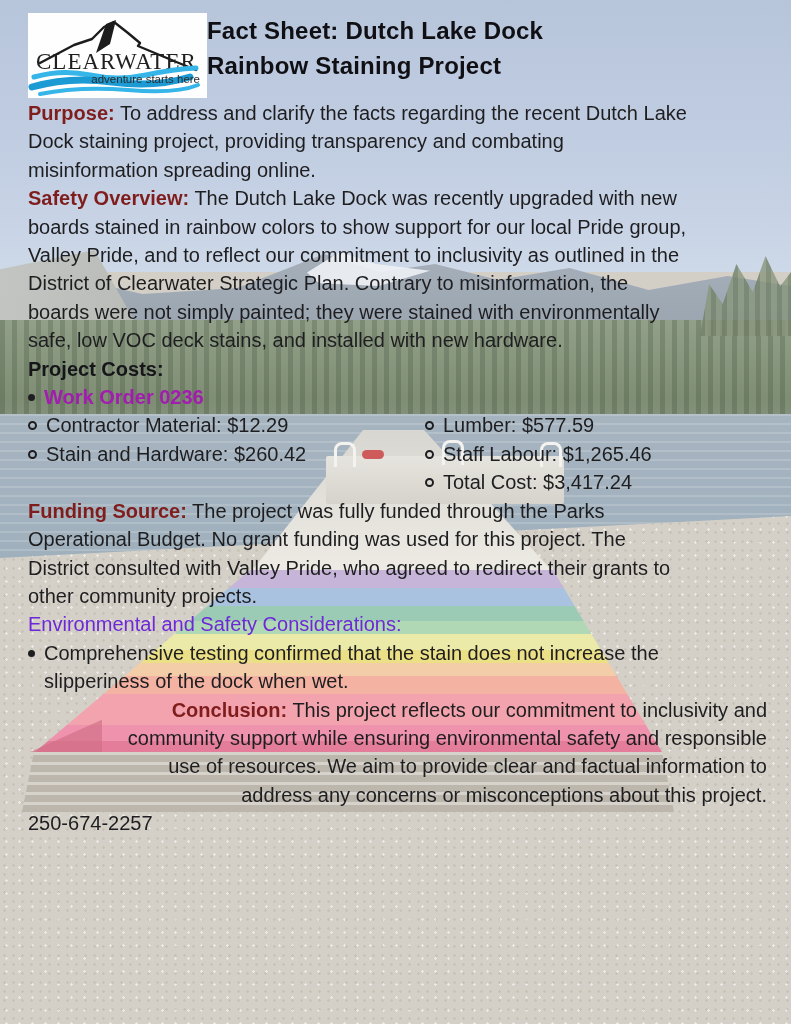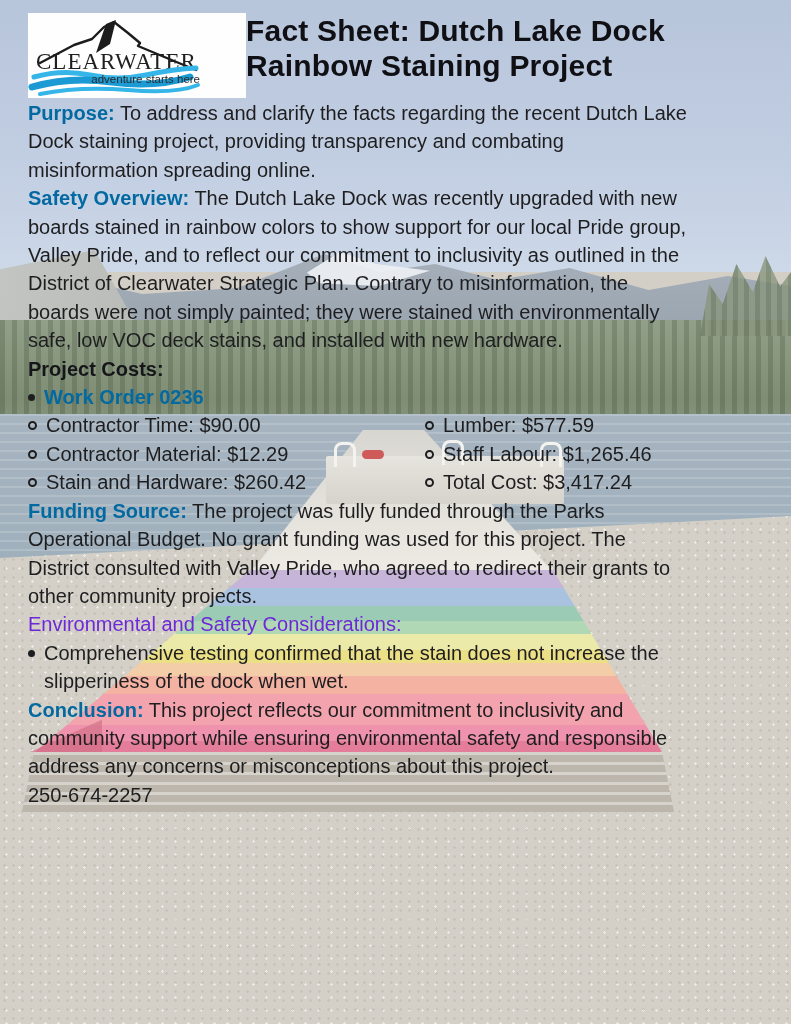--- a/index.html
+++ b/index.html
@@ -50,43 +50,43 @@
   .rainbowSide{left:30px;top:706px;width:72px;height:46px;background:#cf6f86;opacity:.65;
        clip-path:polygon(0 100%,100% 30%,100% 100%);}
   .plank{left:0;top:752px;width:791px;height:60px;background-color:#c7c2b8;
        background-image:repeating-linear-gradient(180deg,rgba(255,255,255,.28) 0 3px,rgba(108,98,86,.12) 3px 10px);
        clip-path:polygon(34px 0,662px 0,674px 100%,22px 100%);}
 
   
   .content{position:absolute;inset:0;z-index:5;padding:13px 24px 0 28px;
        font-family:"Liberation Sans",sans-serif;font-size:20px;line-height:28.4px;color:#1e1e20;}
   .content p,.content div{margin:0;}
-  strong{font-weight:700;color:#0369a1;}
+  strong{font-weight:700;color:#7f1d1d;}
   .ln{display:block;}
 
   .hdr{display:flex;align-items:flex-start;margin-left:57px;height:86px;}
-  .logoBox{width:218px;height:85px;background:#fefefe;flex:0 0 auto;}
-  .titleBlock{margin:2px 0 0 22px;width:440px;font-size:30px;line-height:35px;
+  .logoBox{width:179px;height:85px;background:#fefefe;flex:0 0 auto;}
+  .titleBlock{margin:2px 0 0 22px;width:440px;font-size:24px;line-height:35px;
        font-weight:700;color:#0f0f14;letter-spacing:.2px;}
   .titleBlock .ln{display:block;}
 
   .p-purpose{margin-top:19px;}
   .p-overview{margin-top:9px;}
   .costsHeading{margin-top:2px;font-weight:700;color:#16161a;}
-  .woRow{margin-left:14px;position:relative;padding-left:16px;font-weight:700;color:#0369a1;}
+  .woRow{margin-left:14px;position:relative;padding-left:16px;font-weight:700;color:#a21caf;}
   .dot{position:absolute;left:0;top:11px;width:7px;height:7px;border-radius:50%;background:#1e1e20;}
   .costGrid{margin-left:42px;display:grid;grid-template-columns:397px 1fr;}
   .costItem{position:relative;padding-left:18px;}
   .ring{position:absolute;left:0;top:10px;width:9px;height:9px;border:2px solid #1e1e20;
        border-radius:50%;box-sizing:border-box;background:transparent;}
   .p-funding{margin-top:9px;}
   .envHeading{margin-top:6px;font-weight:400;color:#6d28d9;}
   .envList{margin-left:14px;}
   .bulletItem{position:relative;padding-left:16px;}
-  .p-conclusion{margin-top:33px;}
+  .p-conclusion{margin-top:33px;text-align:right;}
   .p-contact{margin-top:8px;}
 </style>
 </head>
 <body>
 
 <div class="page">
 
   <div class="bg">
     <div class="sky"></div>
     <div class="mountains"></div>
@@ -159,25 +159,20 @@
 
     <div class="costsHeading">Project Costs:</div>
     <div class="woRow">
       <span class="dot"></span>
       <span>Work Order 0236</span>
     </div>
     <div class="costGrid">
       <div>
         <div class="costItem">
           <span class="ring"></span>
-          <span>Contractor Time:</span>
-          <span>$90.00</span>
-        </div>
-        <div class="costItem">
-          <span class="ring"></span>
           <span>Contractor Material:</span>
           <span>$12.29</span>
         </div>
         <div class="costItem">
           <span class="ring"></span>
           <span>Stain and Hardware:</span>
           <span>$260.42</span>
         </div>
       </div>
       <div>
@@ -213,20 +208,21 @@
         <span class="dot"></span>
         <span>Comprehensive testing confirmed that the stain does not increase the</span>
         <span class="ln">slipperiness of the dock when wet.</span>
       </div>
     </div>
 
     <p class="p-conclusion">
       <strong>Conclusion:</strong>
       <span>This project reflects our commitment to inclusivity and</span>
       <span class="ln">community support while ensuring environmental safety and responsible</span>
+      <span class="ln">use of resources. We aim to provide clear and factual information to</span>
       <span class="ln">address any concerns or misconceptions about this project.</span>
     </p>
 
     <p class="p-contact">
       <span class="ln">250-674-2257</span>
     </p>
 
   </div>
 </div>
 

